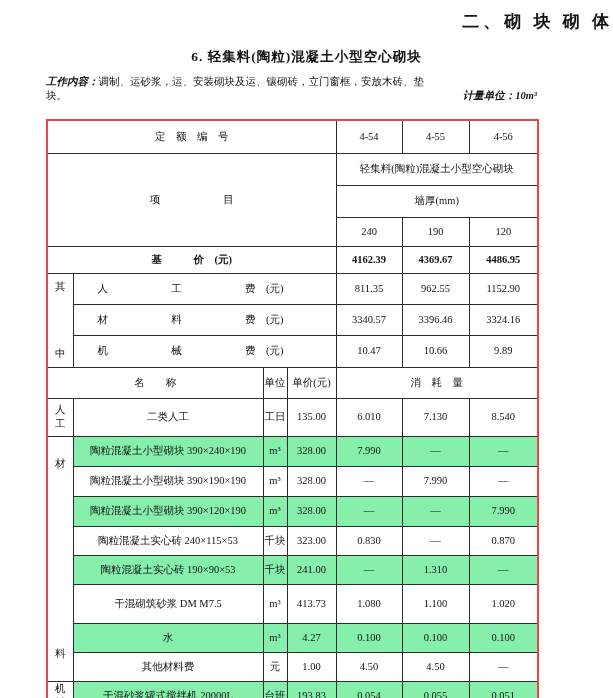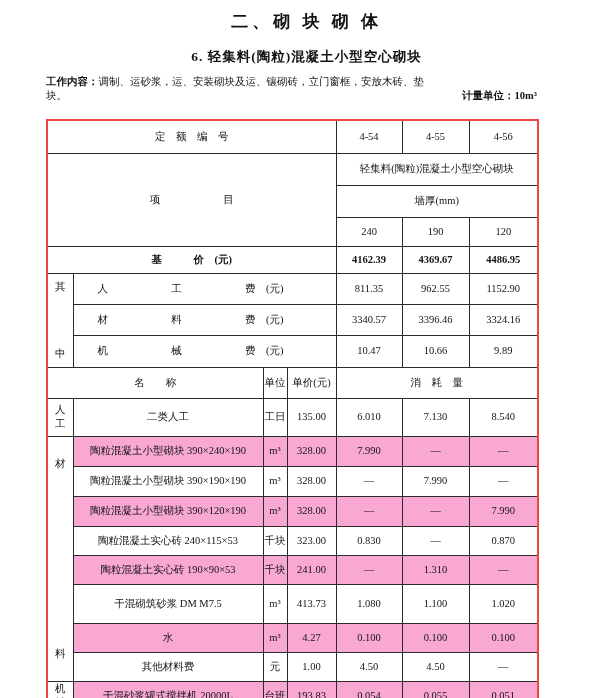--- a/index.html
+++ b/index.html
@@ -1,36 +1,36 @@
 <!DOCTYPE html>
 <html><head>
 <meta charset="utf-8">
 <style>
   html,body { margin:0; padding:0; }
   body {
     width:613px; height:698px; overflow:hidden;
     background:#ffffff; color:#141414;
     font-family:"Liberation Serif","DejaVu Serif",serif;
   }
-  .title { text-align:center; font-weight:bold; font-size:17px; letter-spacing:4px; margin:10px 0 0 0; }
+  .title { text-align:right; font-weight:bold; font-size:17px; letter-spacing:4px; margin:10px 0 0 0; }
   .subtitle { text-align:center; font-weight:bold; font-size:13.5px; letter-spacing:1px; margin:15px 0 9px 0; }
   .workline {
     width:491px; margin:0 0 2px 46px; display:flex;
     justify-content:space-between; align-items:flex-end; font-size:10.5px;
   }
   .wl-left { max-width:380px; }
-  .b { font-weight:bold; }
+  .b { font-weight:bold;font-style:italic; }
   table.quota { border-collapse:collapse; table-layout:fixed; width:491px; margin-left:46px; border:2px solid #ef4444;margin-top:16px; }
   table.quota td {
     border:1px solid #2b2b2b; font-size:10.5px; text-align:center;
     vertical-align:middle; padding:0; overflow:hidden; line-height:1.25;
   }
   td.name { text-align:left; padding-left:9px; }
   tr.bp td { font-weight:bold; }
-  tr.sh td { background:#f9a8d4; }
+  tr.sh td { background:#86efac; }
   table.quota td.stubcell { background:#ffffff; padding:0; }
   .feeflex { display:flex; justify-content:space-between; padding:0 52px 0 24px; }
   .vspread { display:flex; flex-direction:column; justify-content:space-between; align-items:center; }
   .vspread.qz { height:80px; }
   .vspread.mat { height:204px; }
   .vstub { width:12px; margin:0 auto; word-break:break-all; line-height:1.35; text-align:center; }
   .note {
     width:546px; margin:7px 0 0 56px; font-size:10.5px; line-height:1.8;
     padding-left:21px; text-indent:-21px;
   }

